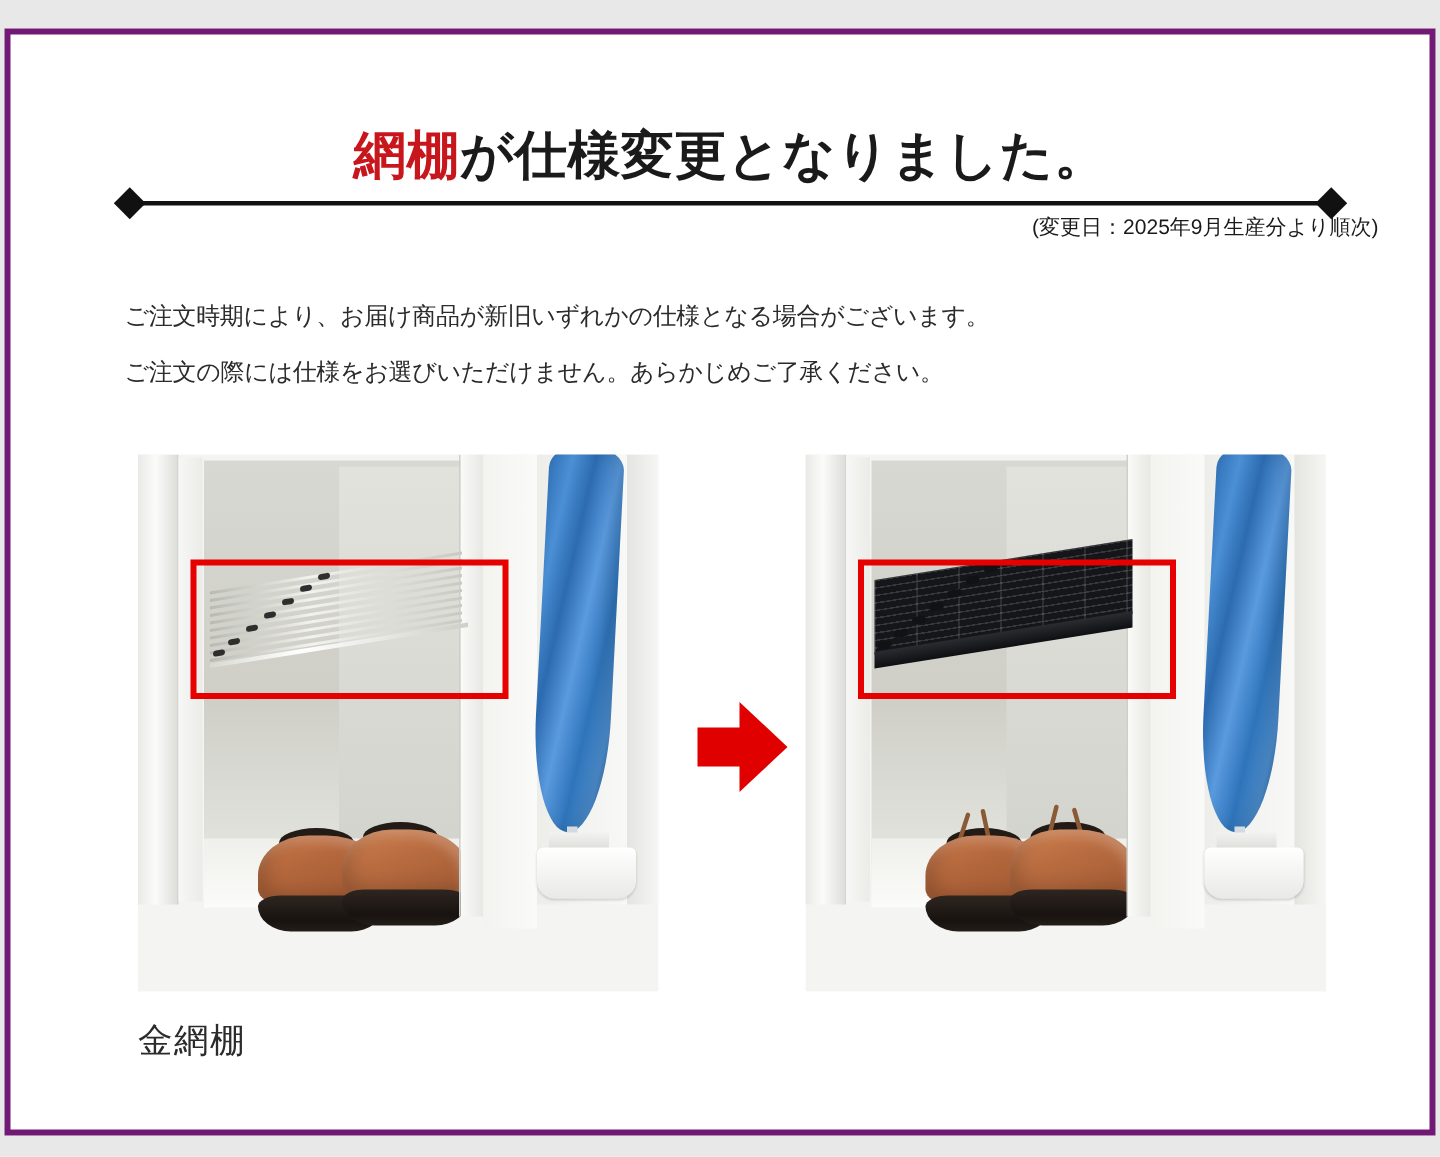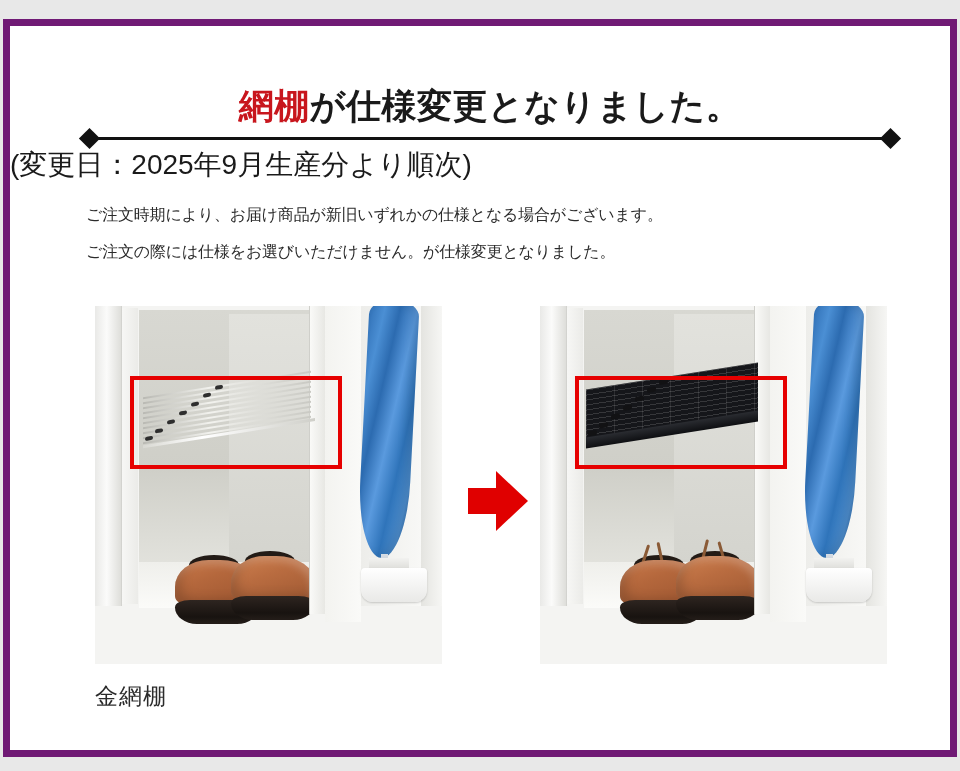--- a/index.html
+++ b/index.html
@@ -15,21 +15,21 @@
     overflow: hidden;
     background: #e8e8e8;
   }
   .card {
     position: absolute;
     left: 3px;
     top: 19px;
     width: 954px;
     height: 738px;
     background: #ffffff;
-    border: 7px solid #701a75;
+    border: 4px solid #701a75;
     box-sizing: border-box;
   }
 
   
   .title {
     position: absolute;
     left: 0;
     top: 57px;
     width: 960px;
     text-align: center;
@@ -66,22 +66,22 @@
     transform: rotate(45deg);
   }
   .diamond.left { left: 0px; }
   .diamond.right { right: 0px; }
 
   .subtitle {
     position: absolute;
     left: 0;
     top: 120px;
     width: 912px;
-    text-align: left;
-    font-size: 28px;
+    text-align: right;
+    font-size: 14px;
     color: #1a1a1a;
     white-space: nowrap;
   }
 
   
   .body-text {
     position: absolute;
     left: 76px;
     top: 170px;
     width: 820px;
@@ -296,21 +296,21 @@
     <div class="rule-wrap">
       <span class="diamond left"></span>
       <span class="rule-line"></span>
       <span class="diamond right"></span>
     </div>
 
     <div class="subtitle">(変更日：2025年9月生産分より順次)</div>
 
     <div class="body-text">
       <div>ご注文時期により、お届け商品が新旧いずれかの仕様となる場合がございます。</div>
-      <div>ご注文の際には仕様をお選びいただけません。が仕様変更となりました。</div>
+      <div>ご注文の際には仕様をお選びいただけません。あらかじめご了承ください。</div>
     </div>
 
     <div class="panel left">
 
       <div class="photo">
         <div class="loc-bg"></div>
         <div class="door-left"></div>
         <div class="door-left2"></div>
         <div class="cav">
           <div class="cav-back"></div>

